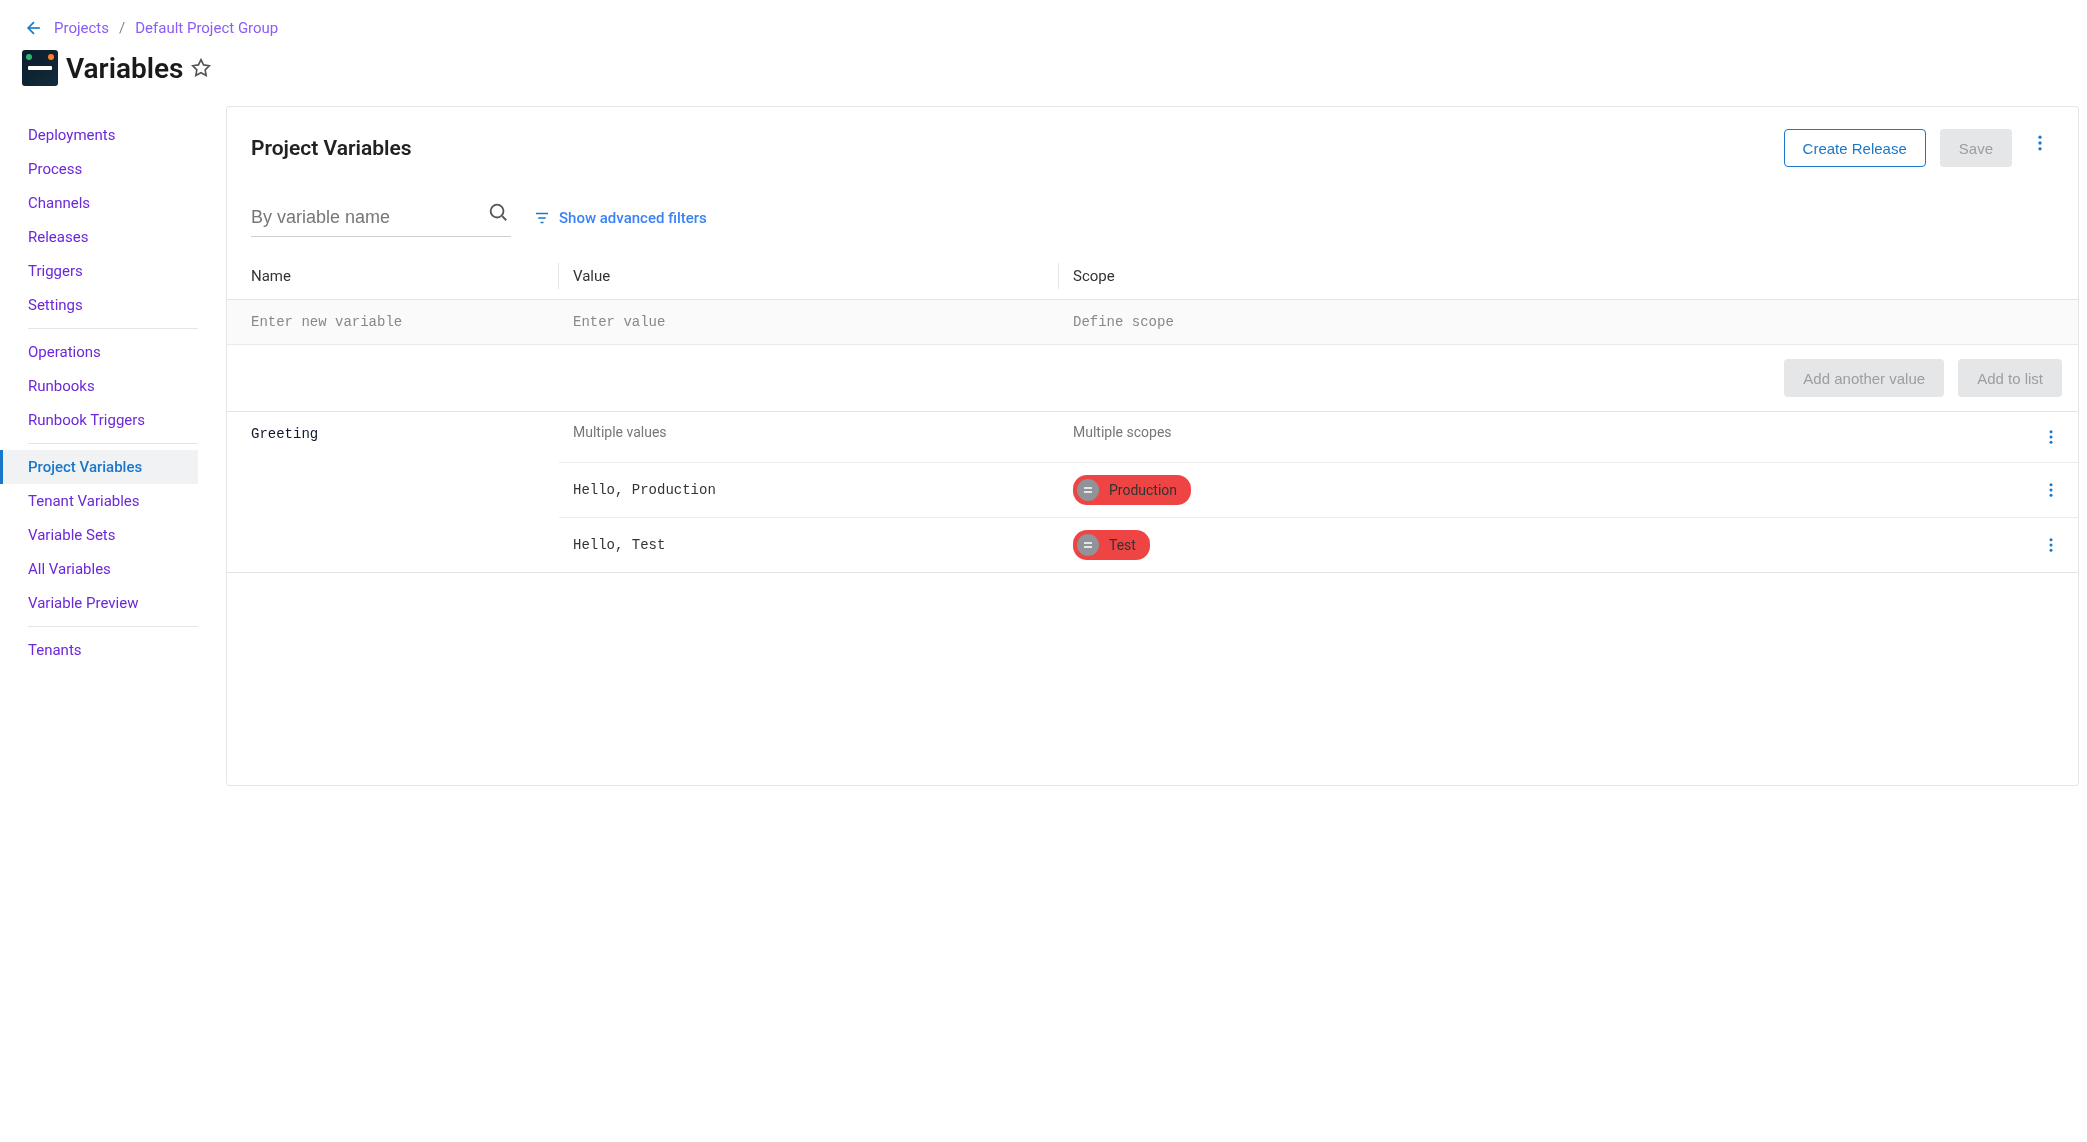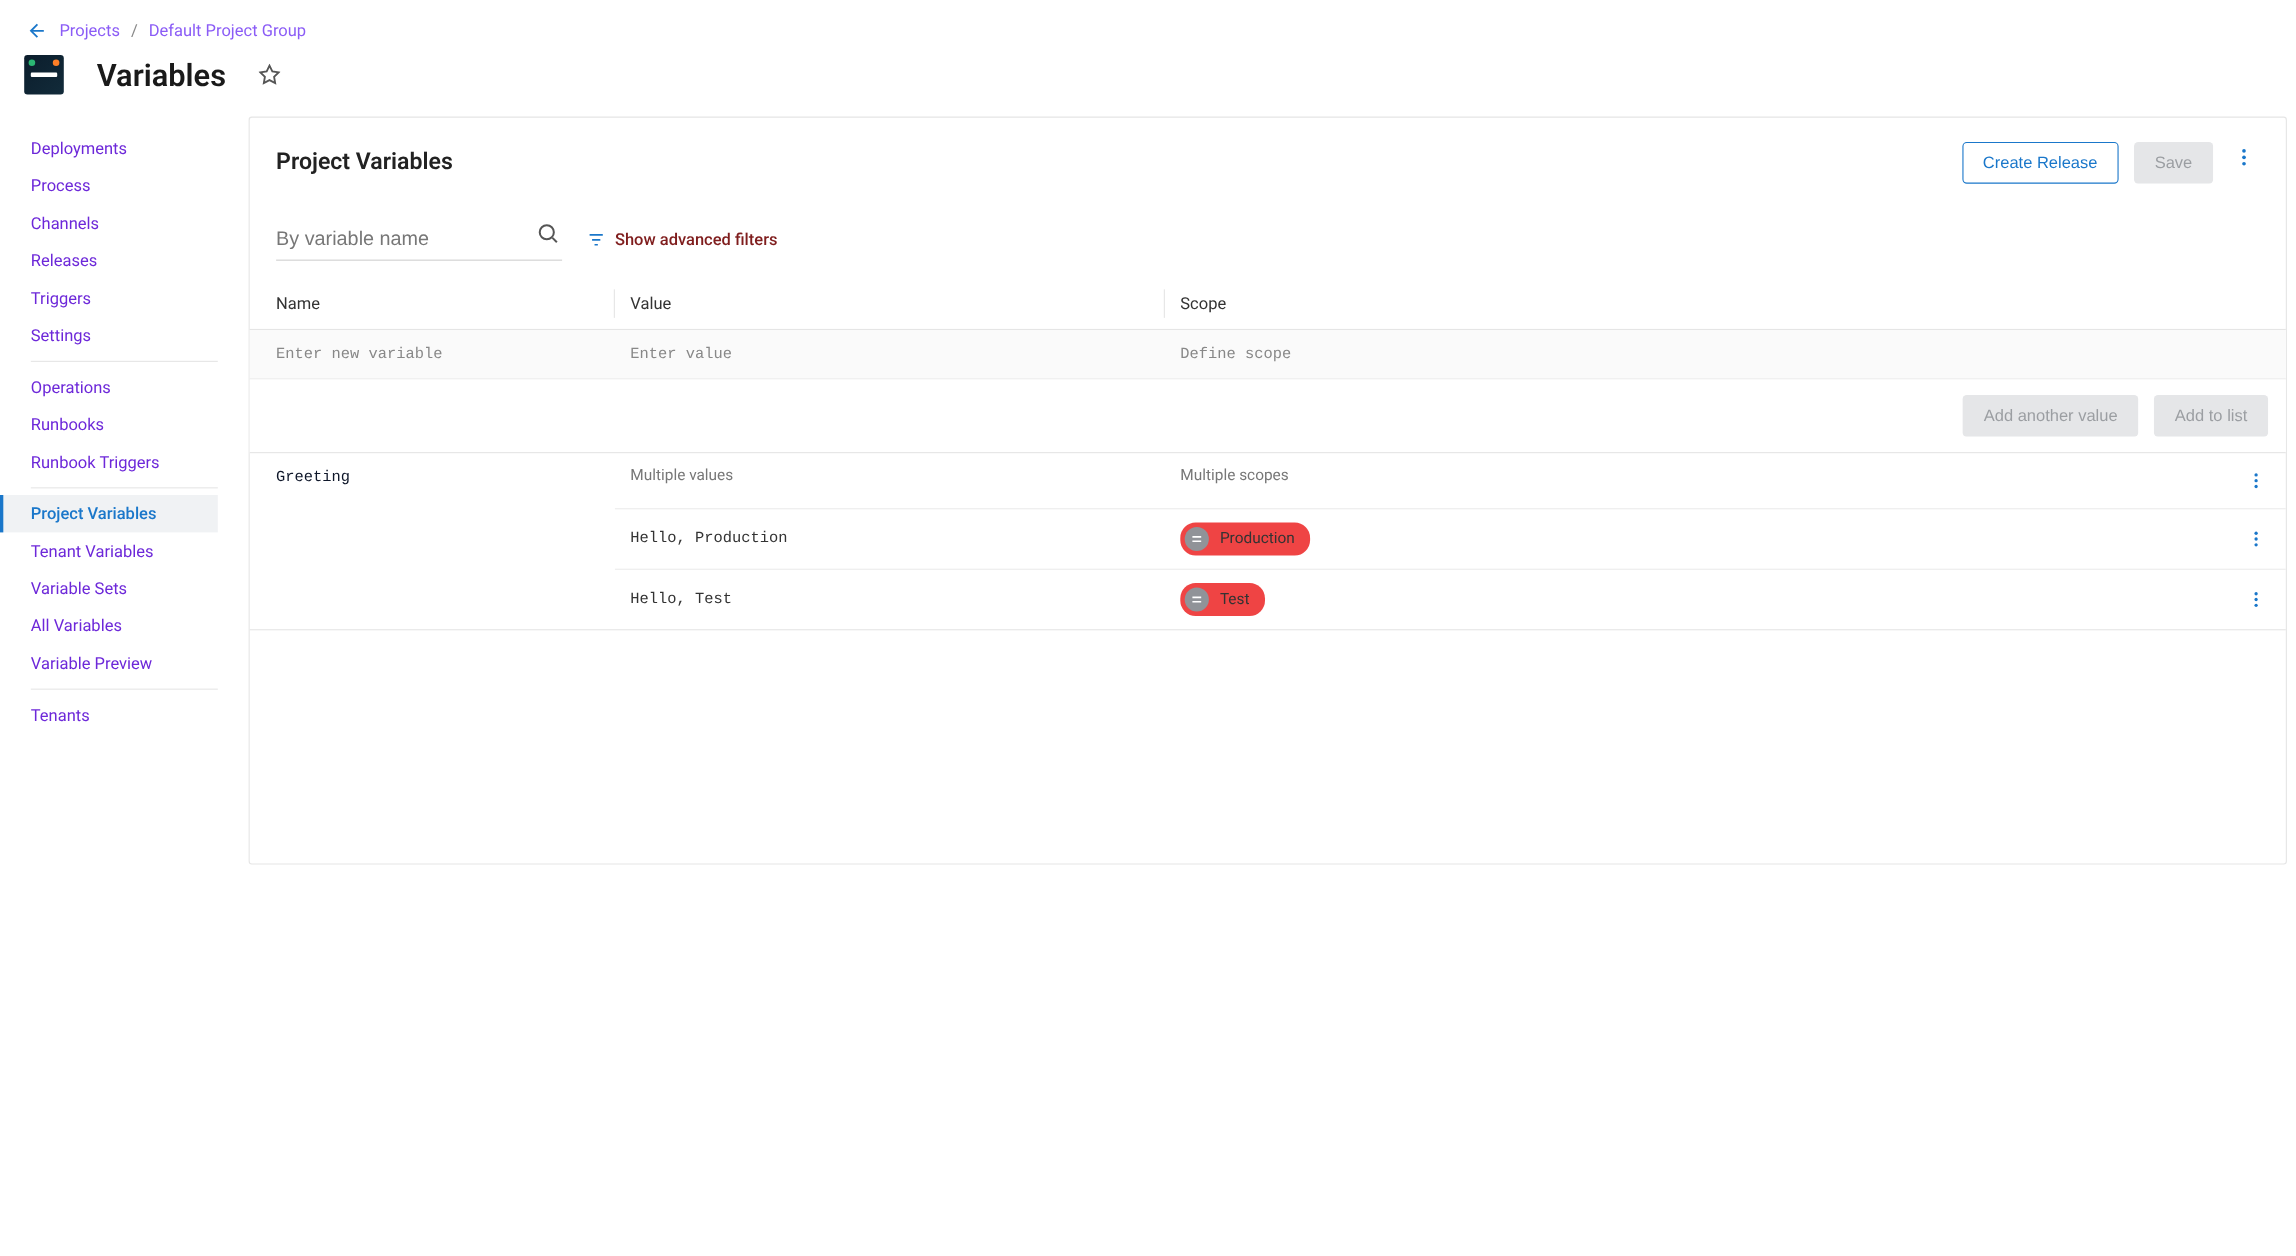--- a/index.html
+++ b/index.html
@@ -6,21 +6,21 @@
 body { font-family: -apple-system, BlinkMacSystemFont, "Segoe UI", Roboto, Helvetica, Arial, sans-serif; font-size: 14px; color: #333; background: #fff; }
 a { text-decoration: none; }
 
 
 .breadcrumb { display: flex; align-items: center; gap: 10px; padding: 18px 24px 8px; font-size: 15px; }
 .breadcrumb .back-arrow { color: #1a77ca; cursor: pointer; display: inline-flex; }
 .breadcrumb a { color: #8b5cf6; }
 .breadcrumb .sep { color: #888; }
 
 
-.title-row { display: flex; align-items: center; gap: 30px; padding: 4px 22px 20px; }
+.title-row { display: flex; align-items: center; gap: 8px; padding: 4px 22px 20px; }
 .project-icon { width: 36px; height: 36px; border-radius: 3px; background: linear-gradient(135deg,#0b1d2c 0%,#122b3a 100%); display: flex; align-items: center; justify-content: center; font-size: 10px; color: #fff; overflow: hidden; position: relative; }
 .project-icon::before { content: ''; position:absolute; top:4px; left:4px; width:6px; height:6px; background:#2bb673; border-radius:50%; }
 .project-icon::after { content: ''; position:absolute; top:4px; right:4px; width:6px; height:6px; background:#ff7f27; border-radius:50%; }
 .project-icon .bar { position:absolute; left:6px; right:6px; top:16px; height:4px; background:#fff; border-radius:1px; }
 .page-title { font-size: 28px; font-weight: 600; color: #1a1a1a; }
 .star-icon { color: #555; cursor: pointer; display:inline-flex; }
 
 
 .layout { display: flex; min-height: 600px; }
 .sidebar { width: 226px; padding: 6px 0; }
@@ -38,21 +38,21 @@
 .btn-outline { background: #fff; border: 1px solid #1a77ca; color: #1a77ca; }
 .btn-disabled { background: #e5e6e8; color: #9b9ea2; cursor: default; }
 .more-vert { color: #1a77ca; cursor: pointer; display: inline-flex; padding: 4px; }
 
 
 .search-row { display: flex; align-items: center; gap: 22px; padding: 26px 24px 16px; }
 .search-box { position: relative; width: 260px; }
 .search-input { width: 100%; border: none; border-bottom: 1px solid #cfcfcf; padding: 8px 28px 8px 0; font-size: 18px; outline: none; background: transparent; }
 .search-input::placeholder { color: #777; }
 .search-icon { position: absolute; right: 2px; top: 2px; color: #555; }
-.filter-link { display: flex; align-items: center; gap: 8px; color: #7f1d1d; font-weight: 500; font-size: 15px; cursor: pointer; }
+.filter-link { display: flex; align-items: center; gap: 8px; color: #3b82f6; font-weight: 500; font-size: 15px; cursor: pointer; }
 .filter-icon { color: #1a77ca; display:inline-flex; }
 
 
 .var-table-header { display: flex; padding: 14px 24px; border-bottom: 1px solid #e5e5e5; font-size: 15px; color: #333; }
 .col-name { width: 308px; position:relative; }
 .col-value { width: 500px; padding-left: 14px; position:relative; }
 .col-scope { flex: 1; padding-left: 14px; }
 .var-table-header .col-name::after, .var-table-header .col-value::after { content:''; position:absolute; right:0; top:-4px; bottom:-4px; width:1px; background:#e5e5e5; }
 
 

